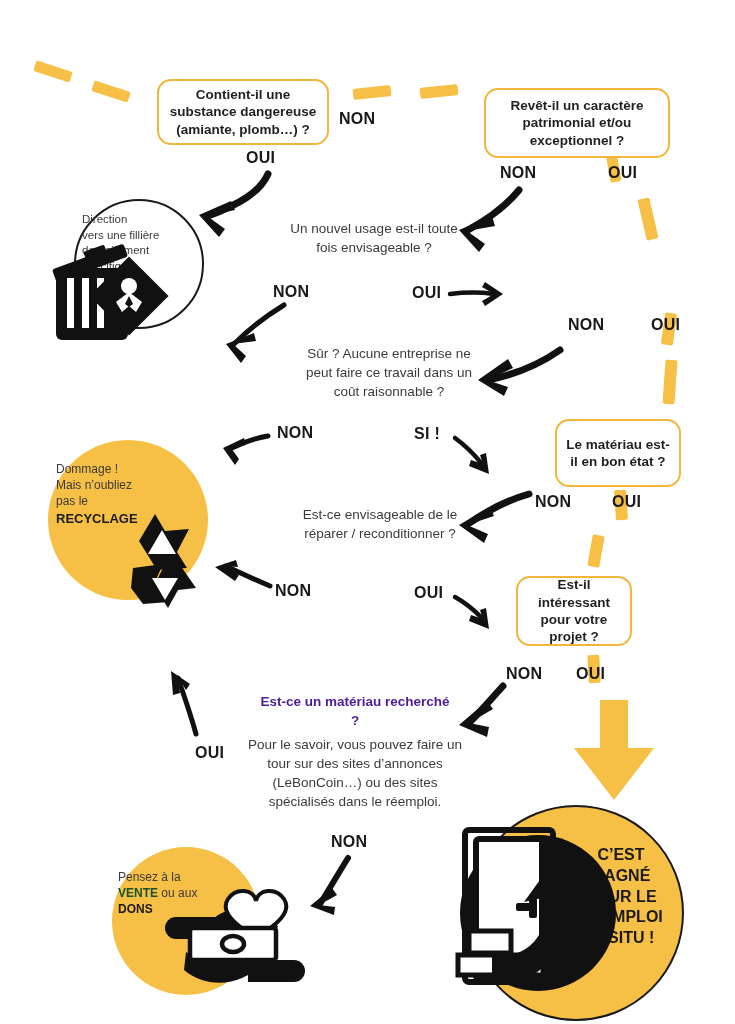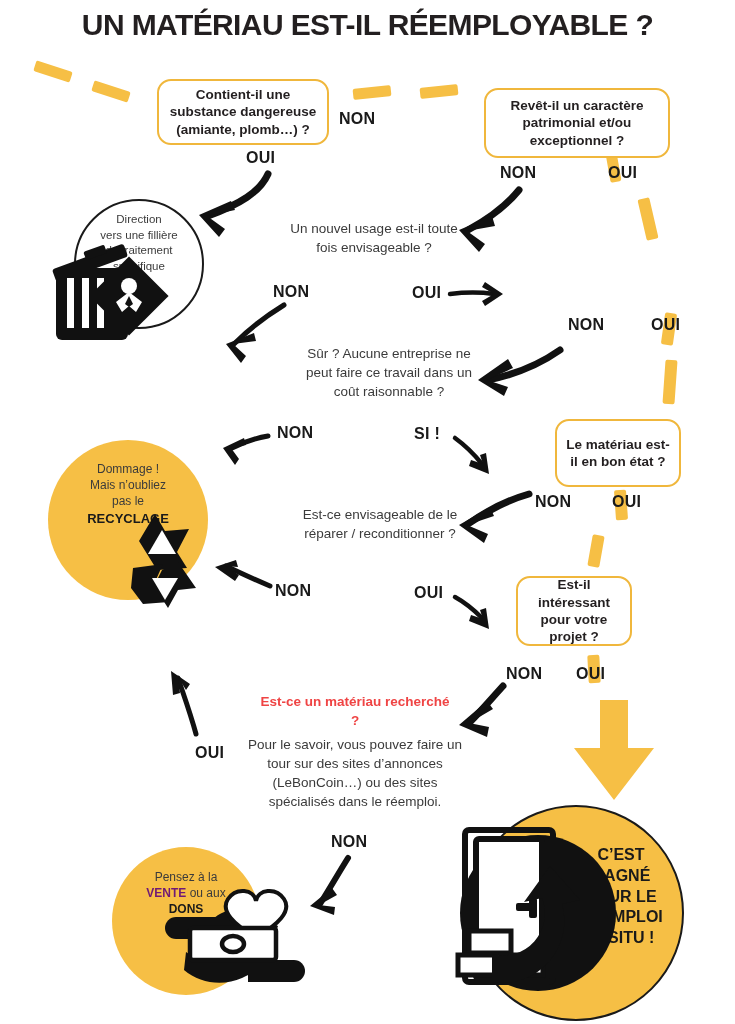--- a/index.html
+++ b/index.html
@@ -44,21 +44,21 @@
   
   .qtext{
     position:absolute;
     text-align:center;
     font-size:13.5px;
     line-height:1.42;
     color:#3b3b3b;
     font-weight:normal;
     z-index:5;
   }
-  .qtext.bold{font-weight:bold;color:#ef4444;}
+  .qtext.bold{font-weight:bold;color:#4c1d95;}
 
   
   .lbl{
     position:absolute;
     font-size:16px;
     font-weight:bold;
     color:#1a1a1a;
     letter-spacing:0.3px;
     z-index:7;
     white-space:nowrap;
@@ -84,36 +84,35 @@
     background:#ffffff;
   }
   .circle.filled{
     background:#f6bf45;
   }
   .circle.filled.ring{
     border:2.5px solid #1a1a1a;
   }
   .ctext{
     position:absolute;
-    text-align:center;
+    text-align:left;
     z-index:4;
     line-height:1.35;
   }
 
   svg{display:block;overflow:visible;}
   .layer{position:absolute;left:0;top:0;width:735px;height:1024px;pointer-events:none;}
   #arrowlayer{z-index:8;}
   #iconlayer{z-index:5;}
 </style>
 </head>
 <body>
 
 <div id="page">
 
-  <div id="title">UN MATÉRIAU EST-IL RÉEMPLOYABLE ?</div>
 
   <div class="dash" style="left:34px;top:66px;width:38px;height:11px;transform:rotate(18deg);"></div>
   <div class="dash" style="left:92px;top:86px;width:38px;height:11px;transform:rotate(18deg);"></div>
 
   <div class="dash" style="left:353px;top:87px;width:38px;height:11px;transform:rotate(-6deg);"></div>
   <div class="dash" style="left:420px;top:86px;width:38px;height:11px;transform:rotate(-6deg);"></div>
 
   <div class="dash" style="left:608px;top:152px;width:11px;height:30px;transform:rotate(-10deg);"></div>
   <div class="dash" style="left:642px;top:198px;width:12px;height:42px;transform:rotate(-13deg);"></div>
 
@@ -207,21 +206,21 @@
     <div>Dommage !</div>
     <div>Mais n’oubliez</div>
     <div>pas le</div>
     <div style="font-weight:bold;color:#1a1a1a;font-size:13px;">RECYCLAGE</div>
   </div>
 
   <div class="circle filled" style="left:112px;top:847px;width:148px;height:148px;"></div>
   <div class="ctext" style="left:118px;top:869px;width:136px;font-size:12px;color:#3b3b3b;">
     <div>Pensez à la</div>
     <div>
-      <b style="color:#701a75;margin-top:26px;">VENTE</b><span> ou aux </span>
+      <b style="color:#14532d;margin-top:26px;">VENTE</b><span> ou aux </span>
     </div>
     <div style="font-weight:bold;color:#1a1a1a;">DONS</div>
   </div>
 
   <div class="circle filled ring" style="left:468px;top:805px;width:216px;height:216px;"></div>
   <div class="ctext" style="left:560px;top:845px;width:122px;font-size:16px;font-weight:bold;color:#1a1a1a;line-height:1.3;text-align:center;">
     <div>C’EST</div>
     <div>GAGNÉ</div>
     <div>POUR LE</div>
     <div>RÉEMPLOI</div>

